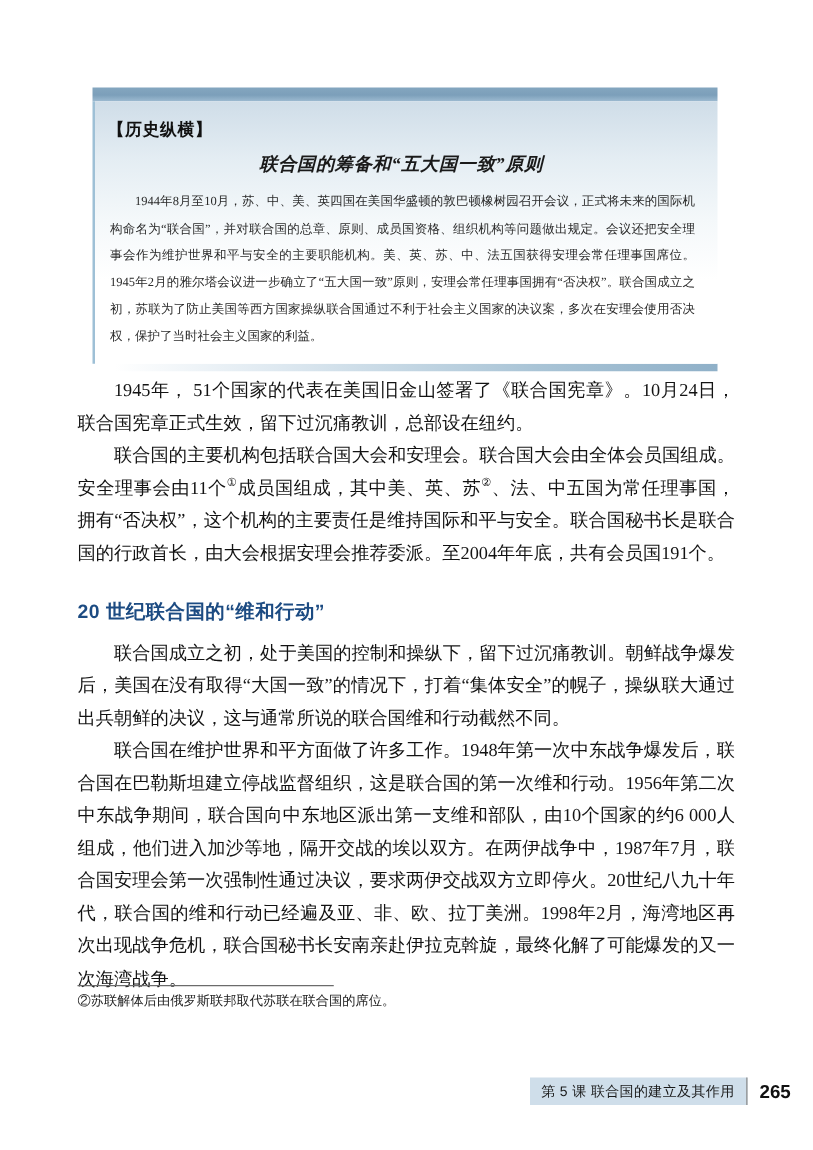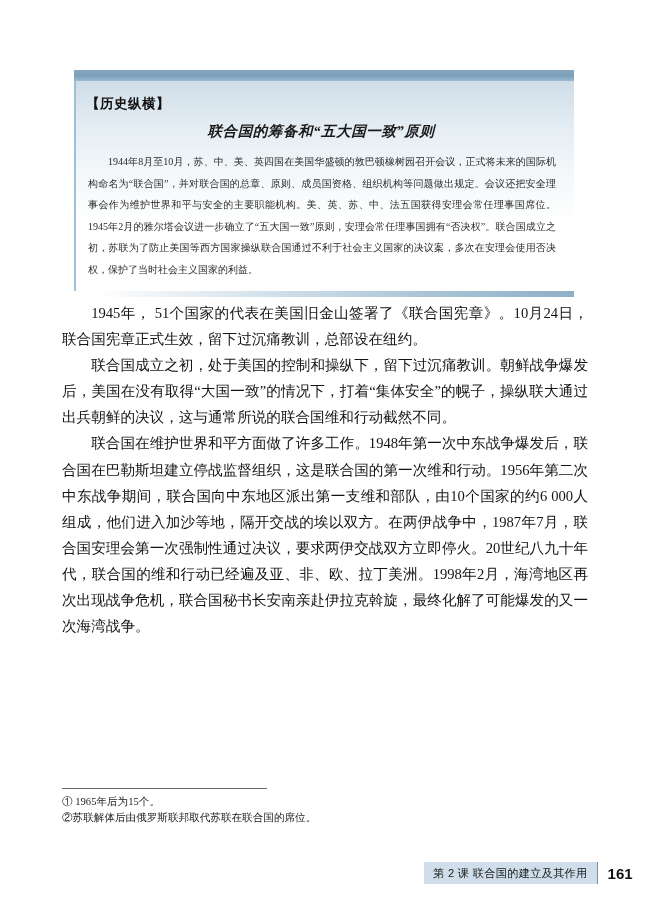--- a/index.html
+++ b/index.html
@@ -165,29 +165,30 @@
     <p class="feature-text">1944年8月至10月，苏、中、美、英四国在美国华盛顿的敦巴顿橡树园召开会议，正式将未来的国际机构命名为“联合国”，并对联合国的总章、原则、成员国资格、组织机构等问题做出规定。会议还把安全理事会作为维护世界和平与安全的主要职能机构。美、英、苏、中、法五国获得安理会常任理事国席位。1945年2月的雅尔塔会议进一步确立了“五大国一致”原则，安理会常任理事国拥有“否决权”。联合国成立之初，苏联为了防止美国等西方国家操纵联合国通过不利于社会主义国家的决议案，多次在安理会使用否决权，保护了当时社会主义国家的利益。</p>
   </div>
   <div class="feature-box-bottombar"></div>
 </div>
 
 <div class="body-col">
 
   <p class="para">1945年， 51个国家的代表在美国旧金山签署了《联合国宪章》。10月24日，联合国宪章正式生效，留下过沉痛教训，总部设在纽约。</p>
 
 
+  <p class="para"><span>联合国的主要机构包括联合国大会和安理会。联合国大会由全体会员国组成。安全理事会由11个</span><sup class="fnref">①</sup><span>成员国组成，其中美、英、苏</span><sup class="fnref">②</sup><span>、法、中五国为常任理事国，拥有“否决权”，这个机构的主要责任是维持国际和平与安全。联合国秘书长是联合国的行政首长，由大会根据安理会推荐委派。至2004年年底，共有会员国191个。</span></p>
 
+  <h2 class="section-heading">20 世纪联合国的“维和行动”</h2>
 
   <p class="para">联合国成立之初，处于美国的控制和操纵下，留下过沉痛教训。朝鲜战争爆发后，美国在没有取得“大国一致”的情况下，打着“集体安全”的幌子，操纵联大通过出兵朝鲜的决议，这与通常所说的联合国维和行动截然不同。</p>
 
   <p class="para">联合国在维护世界和平方面做了许多工作。1948年第一次中东战争爆发后，联合国在巴勒斯坦建立停战监督组织，这是联合国的第一次维和行动。1956年第二次中东战争期间，联合国向中东地区派出第一支维和部队，由10个国家的约6 000人组成，他们进入加沙等地，隔开交战的埃以双方。在两伊战争中，1987年7月，联合国安理会第一次强制性通过决议，要求两伊交战双方立即停火。20世纪八九十年代，联合国的维和行动已经遍及亚、非、欧、拉丁美洲。1998年2月，海湾地区再次出现战争危机，联合国秘书长安南亲赴伊拉克斡旋，最终化解了可能爆发的又一次海湾战争。</p>
 </div>
 
 <div class="footnotes">
   <hr class="footnote-rule">
-  <p class="footnote">① 1965年后为15个。</p>
   <p class="footnote">②苏联解体后由俄罗斯联邦取代苏联在联合国的席位。</p>
 </div>
 
 <div class="footer">
-  <div class="footer-banner">第 2 课  联合国的建立及其作用</div>
-  <div class="footer-pageno">161</div>
+  <div class="footer-banner">第 5 课  联合国的建立及其作用</div>
+  <div class="footer-pageno">265</div>
 </div>
 
 </body></html>

